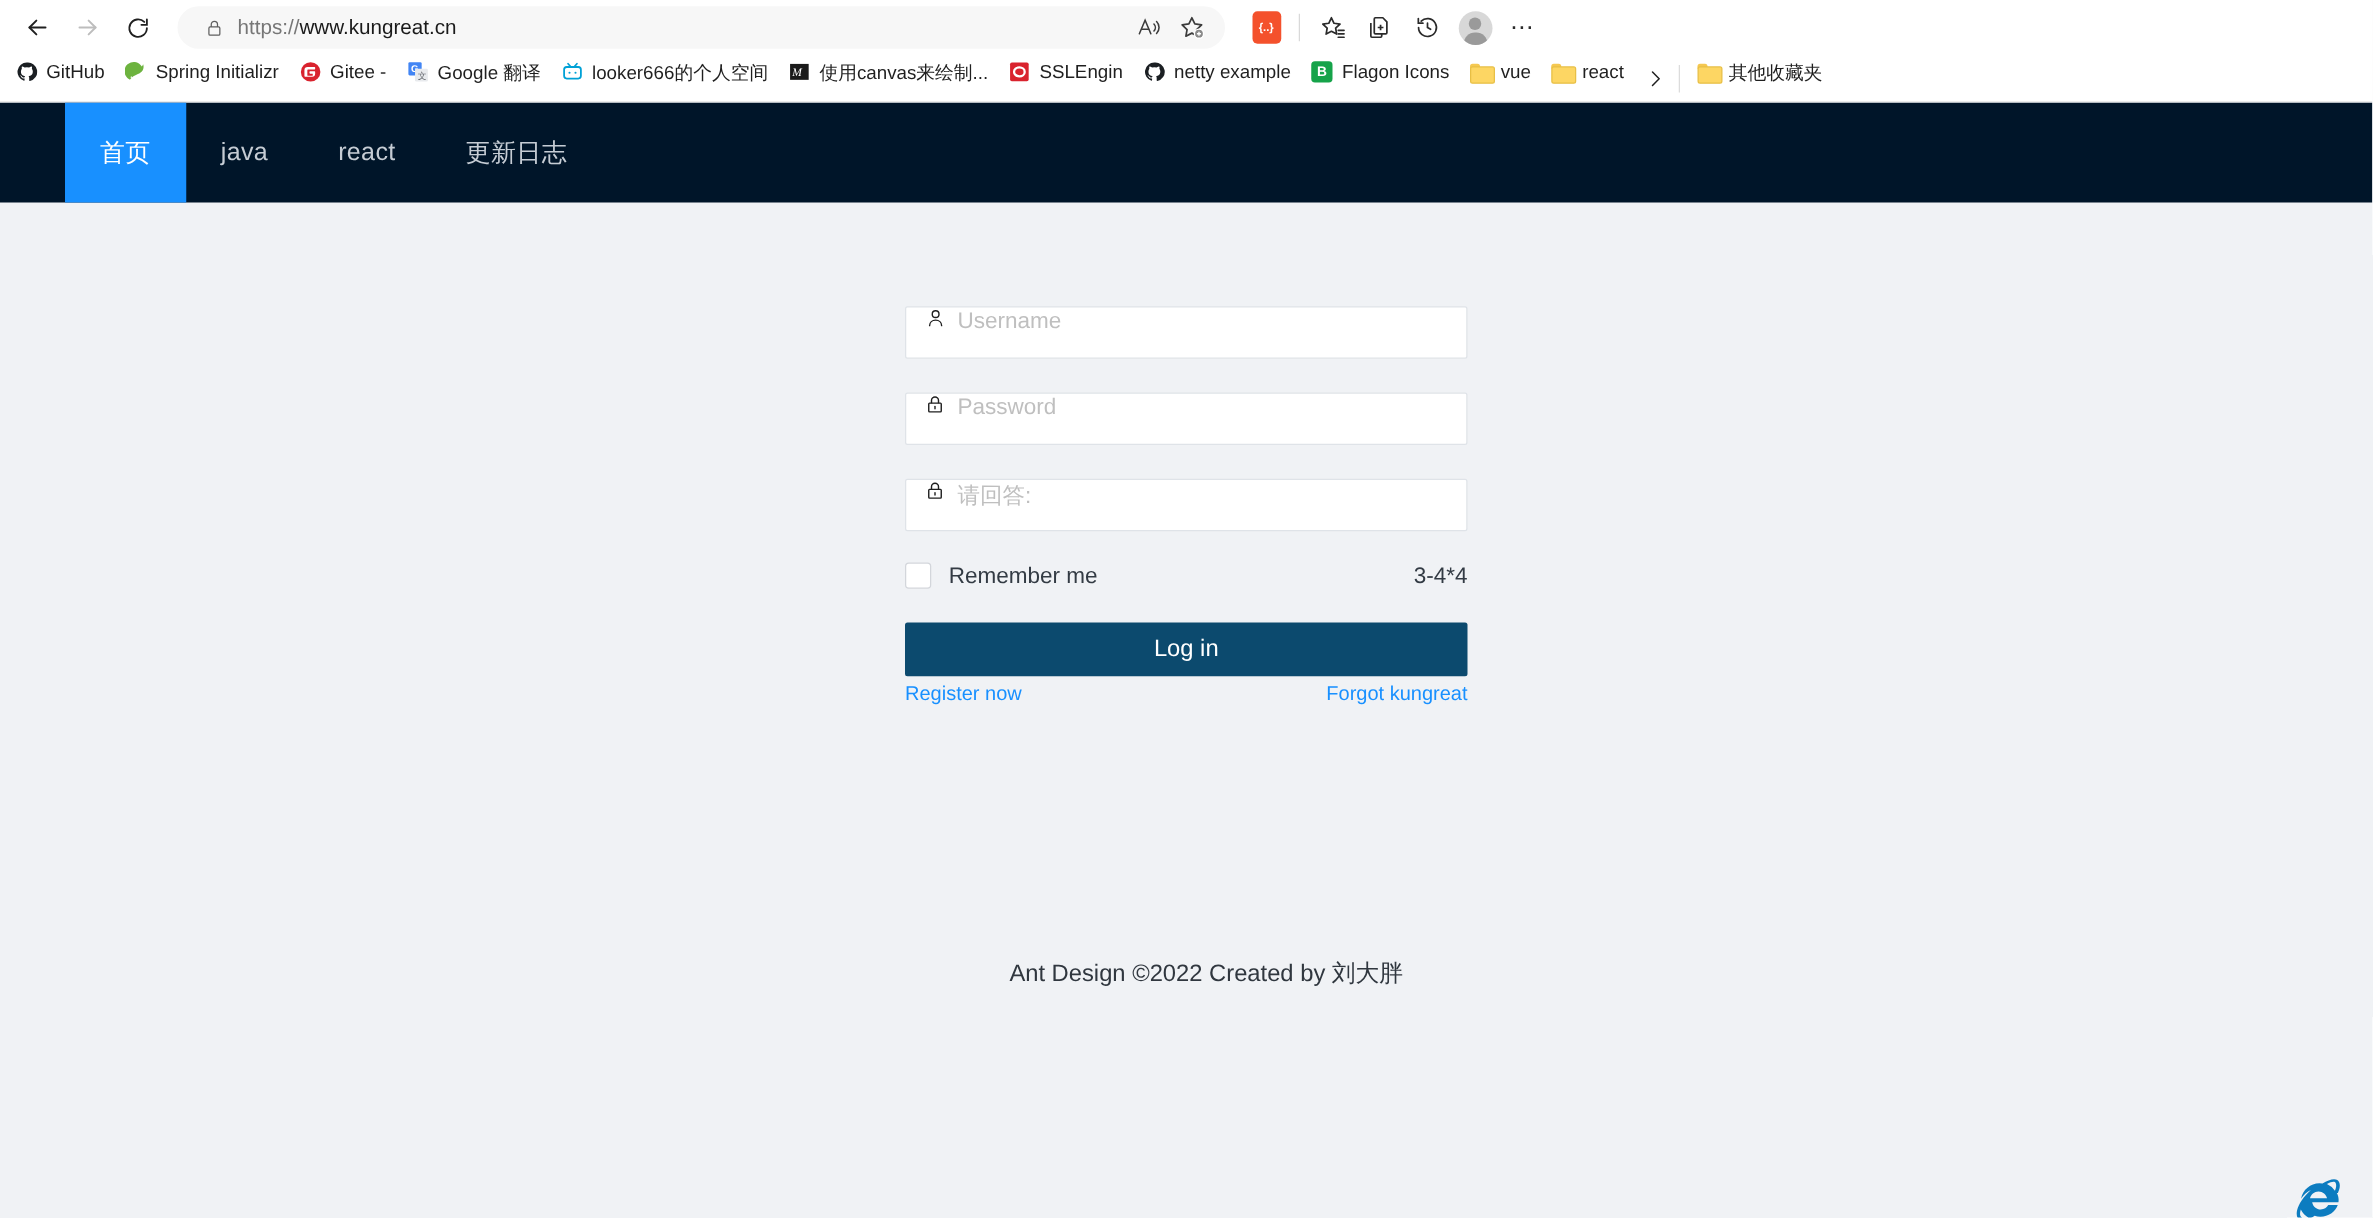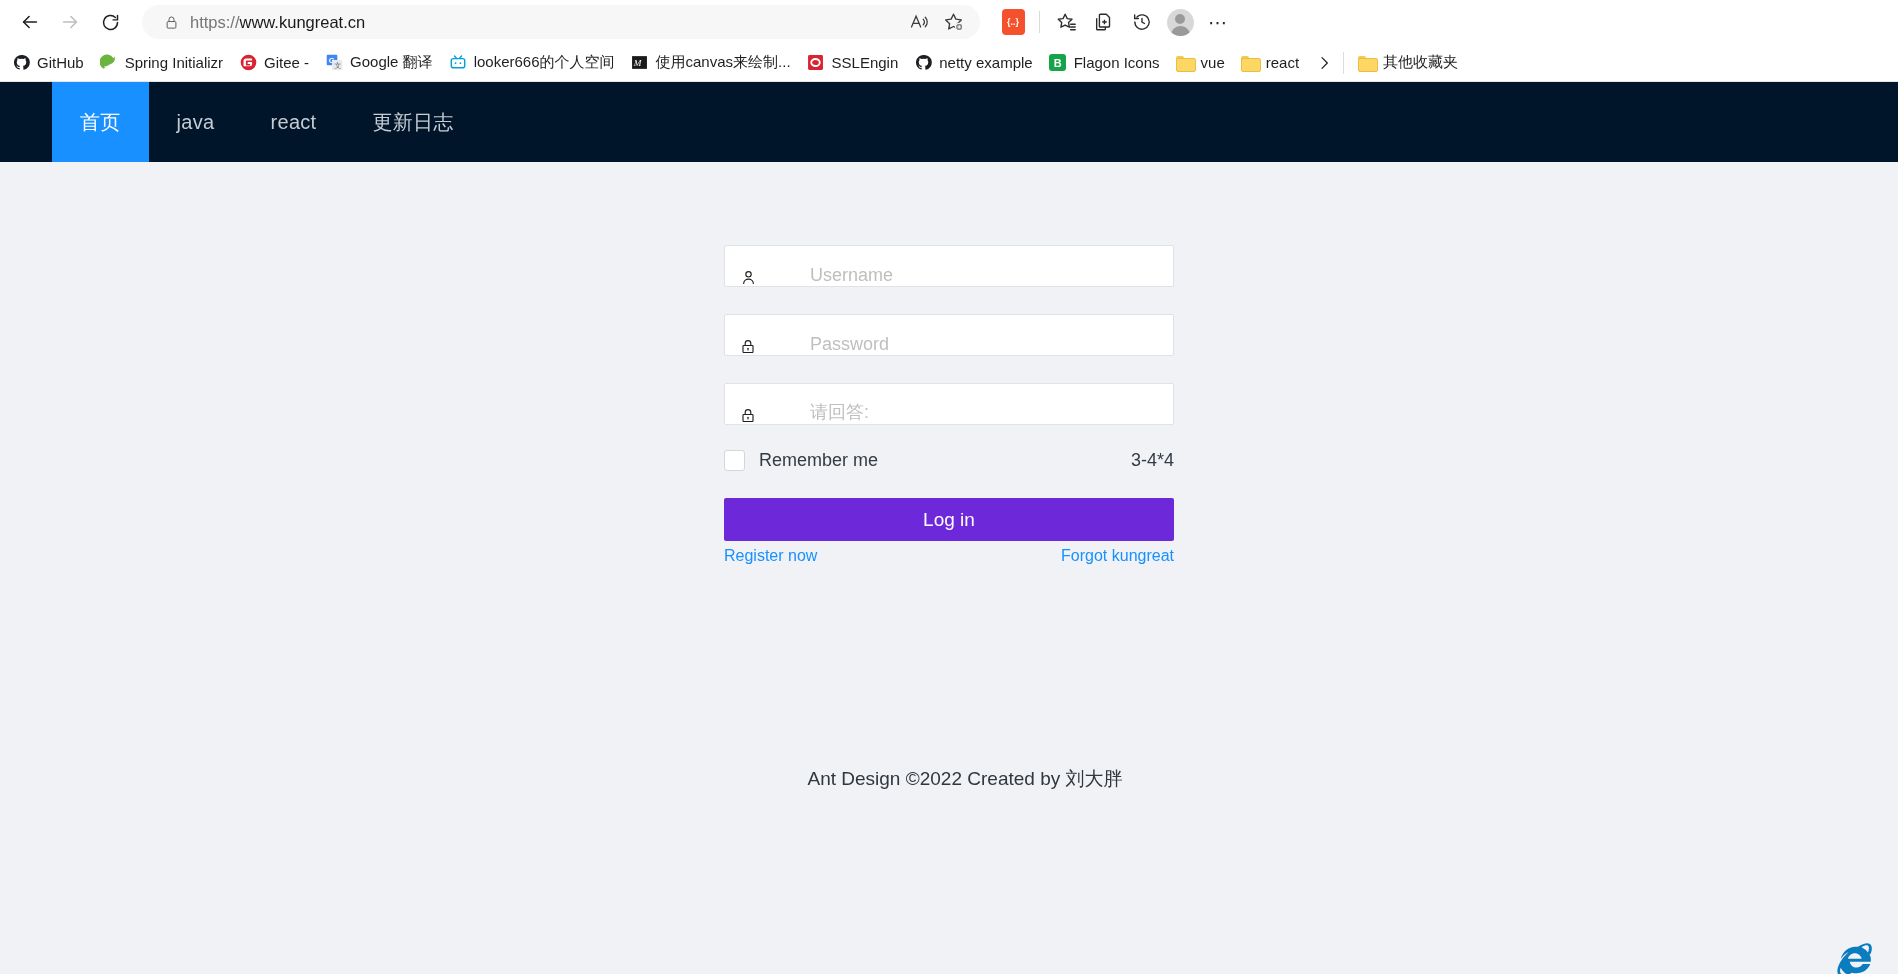--- a/index.html
+++ b/index.html
@@ -86,21 +86,21 @@
   .bookmarks-bar {
     height: 38px;
     background: #ffffff;
     display: flex;
     align-items: center;
     padding: 0 6px 0 4px;
     border-bottom: 1px solid #e6e6e6;
     position: relative;
   }
   .bm {
-    display: flex; align-items: center;
+    display: flex; align-items: flex-start;
     height: 28px;
     padding: 0 8px;
     border-radius: 4px;
     white-space: nowrap;
     flex: none;
   }
   .bm-label { font-size: 15px; color: #1f1f1f; margin-left: 7px; }
   .bm-ico { width: 18px; height: 18px; flex: none; display: flex; align-items: center; justify-content: center; }
   .bm-sq {
     width: 17px; height: 17px; border-radius: 3px;
@@ -156,24 +156,23 @@
     width: 450px;
     margin: 83px auto 0 auto;
   }
   .field {
     position: relative;
     height: 42px;
     background: #ffffff;
     border: 1px solid #dfe3e8;
     border-radius: 2px;
     display: flex;
-    align-items: flex-end;
+    align-items: flex-start;
     padding-left: 15px;
     margin-bottom: 27px;
-    gap: 44px;
   }
   .field-icon { width: 22px; flex: none; display: flex; align-items: center; }
   .field-ph {
     font-size: 18px;
     color: #bfbfbf;
     padding-left: 4px;
     user-select: none;
   }
 
   .opts-row {
@@ -201,21 +200,21 @@
     margin-left: 14px;
   }
   .captcha-q {
     font-size: 18px;
     color: #333b44;
   }
 
   .login-btn {
     width: 100%;
     height: 43px;
-    background: #6d28d9;
+    background: #0c4a6e;
     border: none;
     border-radius: 2px;
     color: #ffffff;
     font-size: 19px;
     font-family: "Liberation Sans", sans-serif;
     display: flex;
     align-items: center;
     justify-content: center;
   }
   .links-row {

